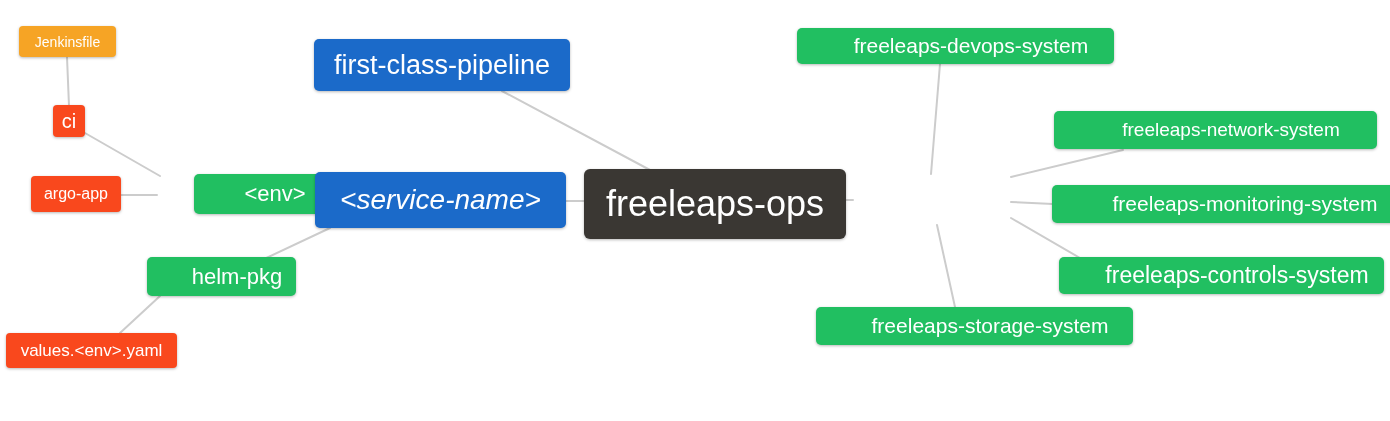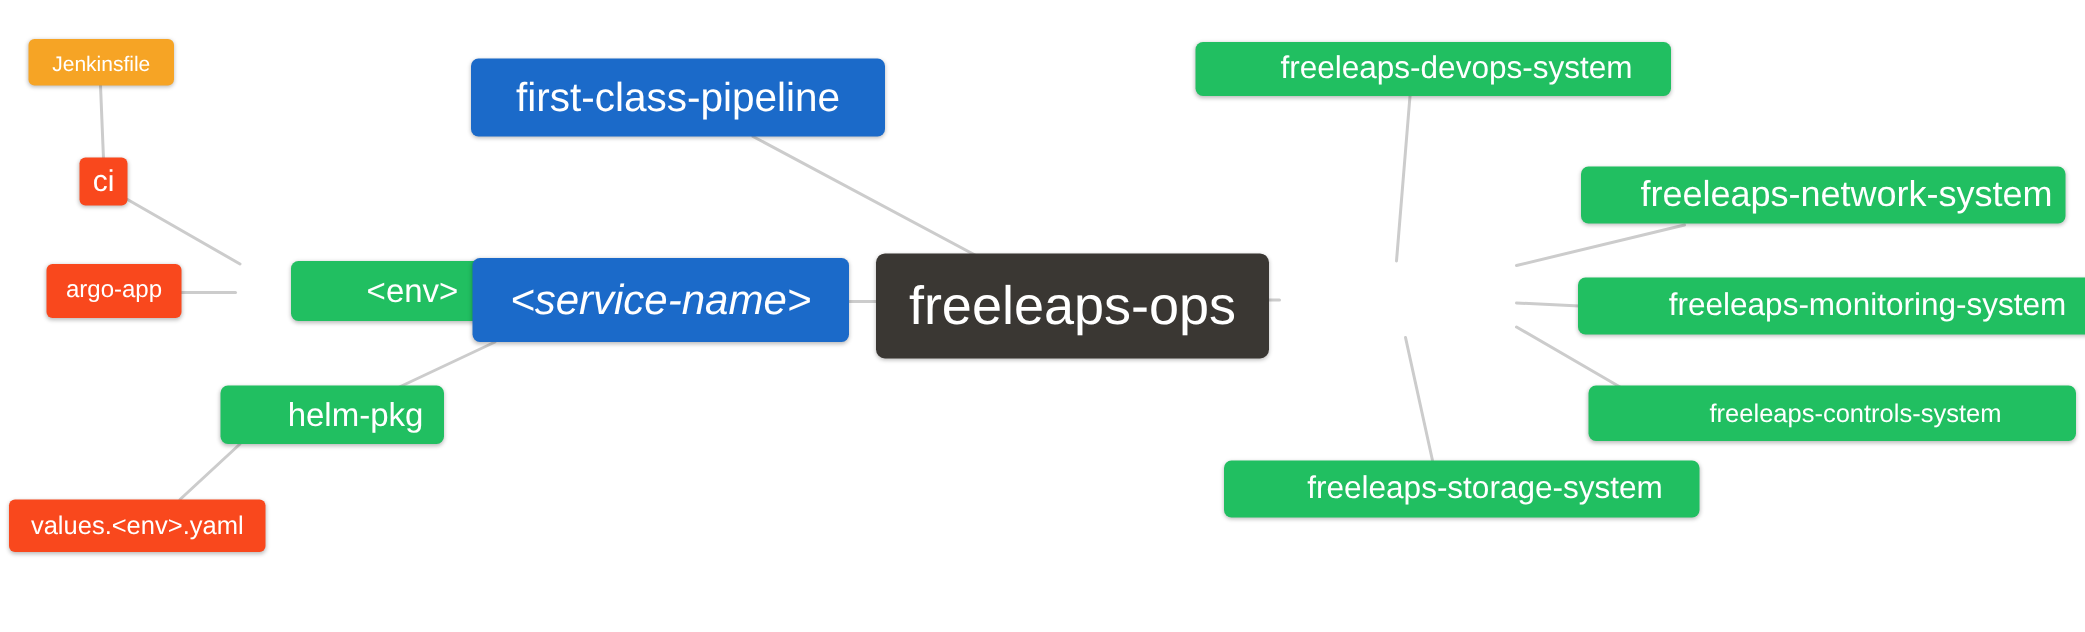--- a/index.html
+++ b/index.html
@@ -36,28 +36,28 @@
   .c-red{background:var(--red,#F9481D);}
   .c-orange{background:var(--orange,#F6A425);text-align:center;}
   .c-dark{background:var(--dark,#3A3733);}
 
   .n-jenkinsfile{left:19px;top:26px;width:97px;height:31px;font-size:14px;border-radius:4px;}
   .n-ci{left:53px;top:105px;width:32px;height:32px;font-size:20px;border-radius:4px;}
   .n-argo-app{left:31px;top:176px;width:90px;height:36px;font-size:16px;border-radius:4px;}
   .n-env{left:157px;top:174px;width:100px;height:40px;font-size:22px;margin-left:37px;}
   .n-helm-pkg{left:147px;top:257px;width:118px;height:39px;font-size:22px;}
   .n-values-env-yaml{left:6px;top:333px;width:171px;height:35px;font-size:17px;border-radius:4px;}
-  .n-first-class-pipeline{left:314px;top:39px;width:276px;height:52px;font-size:27px;}
+  .n-first-class-pipeline{left:314px;top:39px;width:256px;height:52px;font-size:27px;}
   .n-service-name{left:315px;top:172px;width:251px;height:56px;font-size:28px;font-style:italic;}
   .n-root{left:584px;top:169px;width:262px;height:70px;font-size:36px;border-radius:6px;}
   .n-manifests{left:852px;top:174px;width:159px;height:51px;font-size:28px;}
   .n-devops{left:797px;top:28px;width:286px;height:36px;font-size:21px;}
-  .n-network{left:1054px;top:111px;width:292px;height:38px;font-size:24px;}
+  .n-network{left:1054px;top:111px;width:292px;height:38px;font-size:19px;}
   .n-monitoring{left:1052px;top:185px;width:324px;height:38px;font-size:21px;}
-  .n-controls{left:1059px;top:257px;width:294px;height:37px;font-size:17px;text-align:center;}
+  .n-controls{left:1059px;top:257px;width:294px;height:37px;font-size:23px;text-align:center;}
   .n-storage{left:816px;top:307px;width:286px;height:38px;font-size:21px;}
 </style>
 </head>
 <body>
 
 <div class="canvas">
 
   <svg class="edges" viewBox="0 0 1390 421" xmlns="http://www.w3.org/2000/svg">
     <line x1="67" y1="57" x2="69" y2="106"></line>
     <line x1="85" y1="133" x2="160" y2="176"></line>

